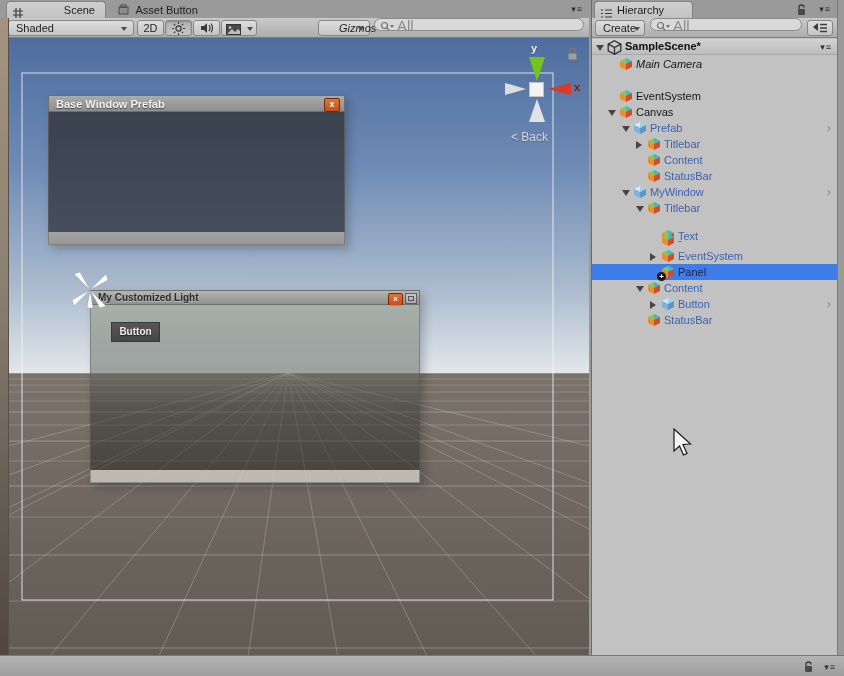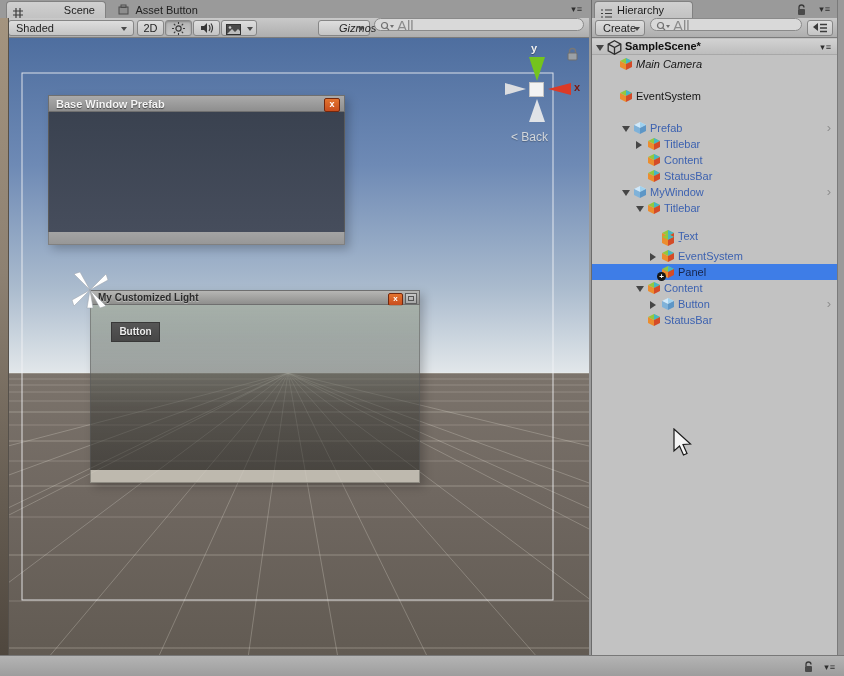--- a/index.html
+++ b/index.html
@@ -361,20 +361,30 @@
       </div>
       <div class="trow" style="top: 32px;">
         <span class="goicon" style="left: 27px;"><svg width="14" height="14" viewBox="0 0 14 14">
             <polygon points="7,1 13,4 7,7 1,4" fill="#93c83e"></polygon>
             <polygon points="7,1 13,4 7,7" fill="#45b6c6"></polygon>
             <polygon points="1,4 7,7 7,13 1,10" fill="#ec8d2e"></polygon>
             <polygon points="13,4 7,7 7,13 13,10" fill="#d44b27"></polygon>
           </svg></span>
         <span class="tlabel" style="left: 44px;">EventSystem</span>
       </div>
+      <div class="trow" style="top: 48px;">
+        <span class="fold open" style="left: 16px;"></span>
+        <span class="goicon" style="left: 27px;"><svg width="14" height="14" viewBox="0 0 14 14">
+            <polygon points="7,1 13,4 7,7 1,4" fill="#93c83e"></polygon>
+            <polygon points="7,1 13,4 7,7" fill="#45b6c6"></polygon>
+            <polygon points="1,4 7,7 7,13 1,10" fill="#ec8d2e"></polygon>
+            <polygon points="13,4 7,7 7,13 13,10" fill="#d44b27"></polygon>
+          </svg></span>
+        <span class="tlabel" style="left: 44px;">Canvas</span>
+      </div>
       <div class="trow" style="top: 64px;">
         <span class="fold open" style="left: 30px;"></span>
         <span class="goicon" style="left: 41px;"><svg width="14" height="14" viewBox="0 0 14 14">
             <polygon points="7,1 13,4 7,7 1,4" fill="#cfe9fb"></polygon>
             <polygon points="7,1 13,4 7,7" fill="#9fd1ef"></polygon>
             <polygon points="1,4 7,7 7,13 1,10" fill="#7fb2d9"></polygon>
             <polygon points="13,4 7,7 7,13 13,10" fill="#5d96c6"></polygon>
           </svg></span>
         <span class="tlabel ui" style="left: 58px;">Prefab</span>
         <span class="chev">›</span>

